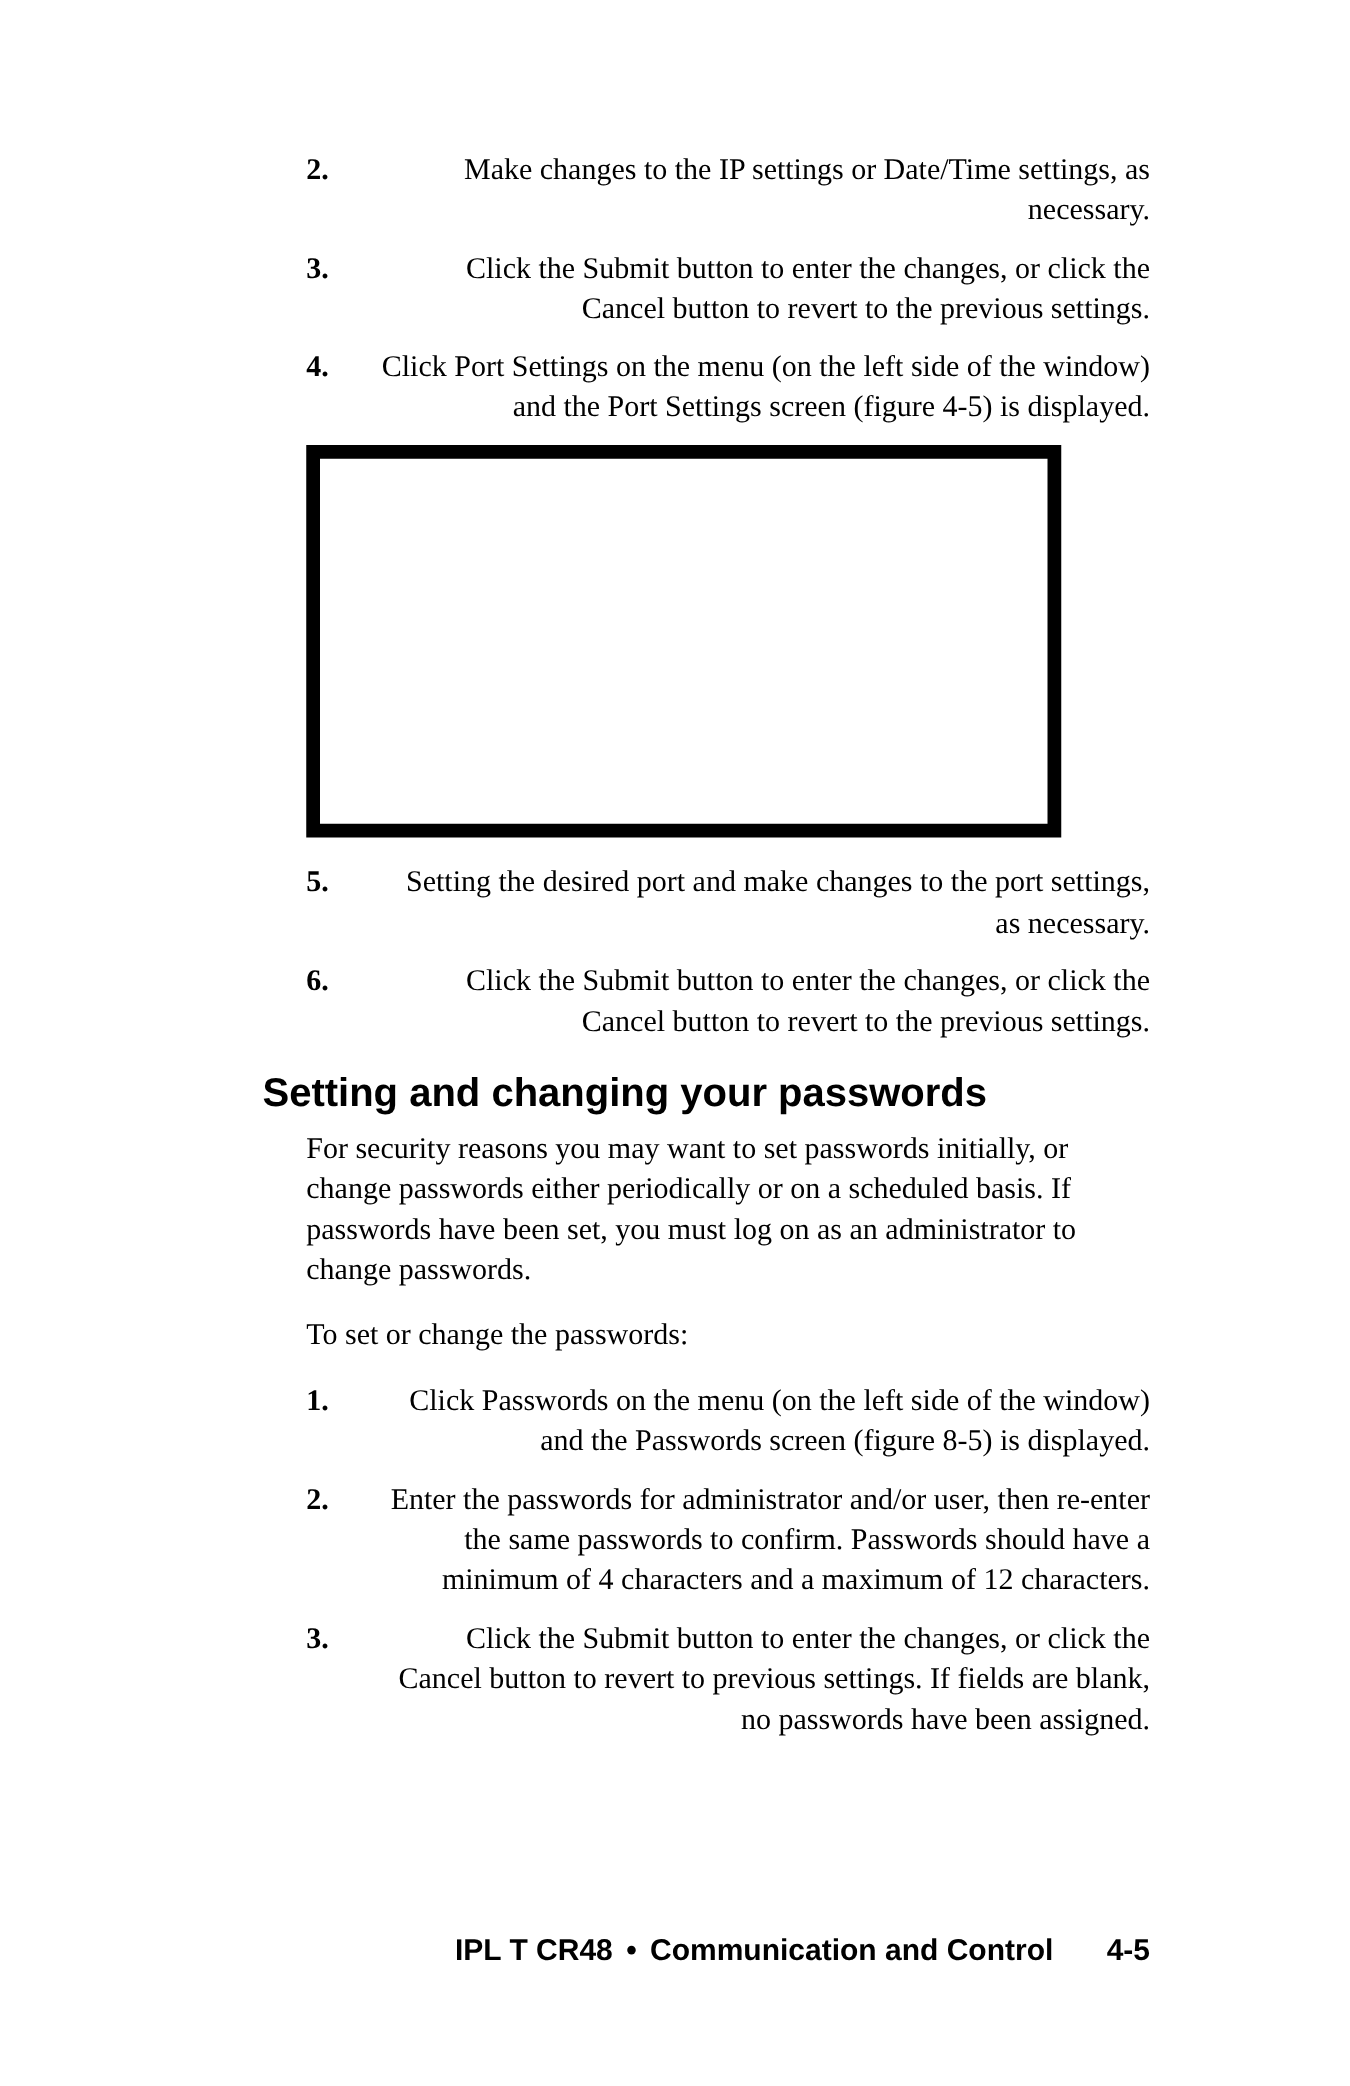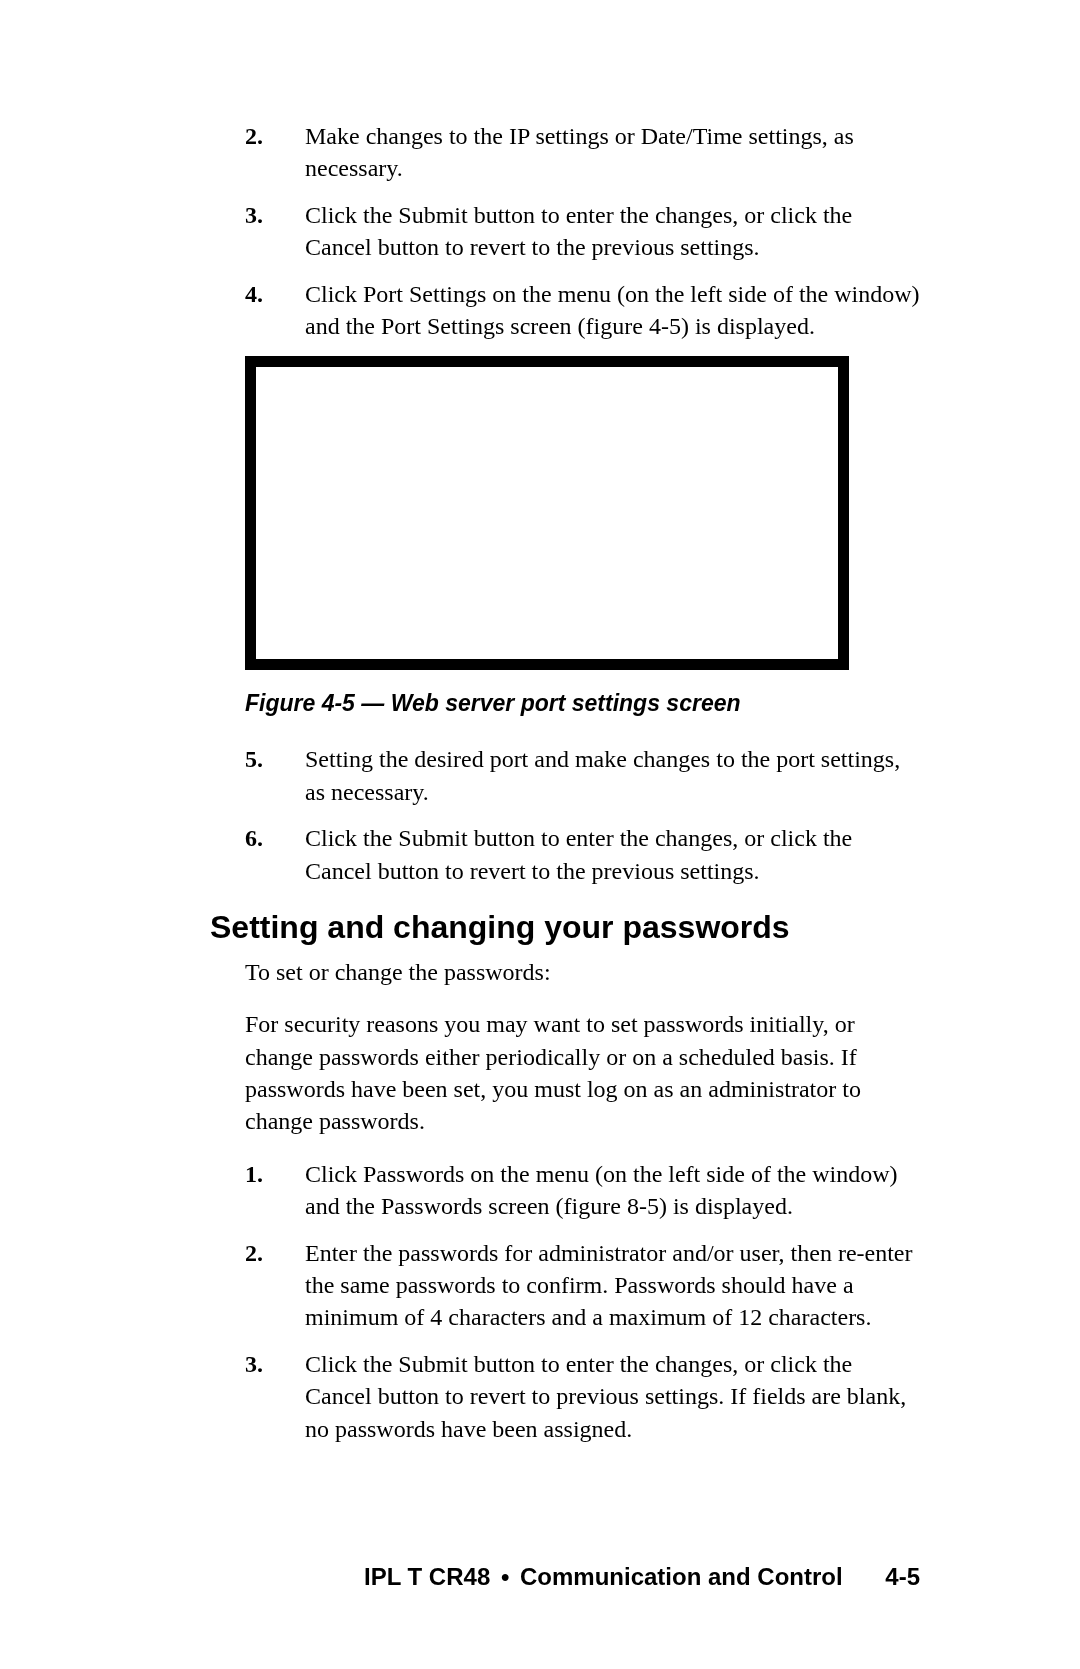--- a/index.html
+++ b/index.html
@@ -26,20 +26,21 @@
     font-size: 24px;
     line-height: 1.35;
   }
   .num-marker {
     font-weight: bold;
     width: 60px;
     flex-shrink: 0;
   }
   .num-text {
     flex: 1;
+    text-align: right;
   }
   .figure-box {
     width: 604px;
     height: 314px;
     border: 11px solid #000000;
     background: #ffffff;
     margin: 2px 0 20px 0;
     box-sizing: border-box;
   }
   .figure-caption {
@@ -55,21 +56,21 @@
     font-size: 32px;
     margin: 22px 0 10px -35px;
   }
   .body-para {
     font-size: 24px;
     line-height: 1.35;
     margin: 0 0 20px 0;
   }
   .footer {
     position: absolute;
-    bottom: 78px;
+    bottom: 94px;
     right: 160px;
     font-family: Arial, Helvetica, sans-serif;
     font-weight: bold;
     font-size: 24px;
   }
   .footer .dot {
     margin: 0 4px;
   }
   .footer .page-num {
     margin-left: 36px;
@@ -90,38 +91,37 @@
       <span class="num-text">Click the Submit button to enter the changes, or click the Cancel button to revert to the previous settings.</span>
     </div>
     <div class="num-item">
       <span class="num-marker">4.</span>
       <span class="num-text">Click Port Settings on the menu (on the left side of the window) and the Port Settings screen (figure 4-5) is displayed.</span>
     </div>
   </div>
 
   <div class="figure-box"></div>
 
-  <div class="figure-caption">Figure 4-5 — Web server port settings screen</div>
 
   <div class="numbered-list">
     <div class="num-item">
       <span class="num-marker">5.</span>
       <span class="num-text">Setting the desired port and make changes to the port settings, as necessary.</span>
     </div>
     <div class="num-item">
       <span class="num-marker">6.</span>
       <span class="num-text">Click the Submit button to enter the changes, or click the Cancel button to revert to the previous settings.</span>
     </div>
   </div>
 
   <div class="section-heading">Setting and changing your passwords</div>
 
+  <div class="body-para">For security reasons you may want to set passwords initially, or change passwords either periodically or on a scheduled basis.  If passwords have been set, you must log on as an administrator to change passwords.</div>
+
   <div class="body-para">To set or change the passwords:</div>
-
-  <div class="body-para">For security reasons you may want to set passwords initially, or change passwords either periodically or on a scheduled basis.  If passwords have been set, you must log on as an administrator to change passwords.</div>
 
   <div class="numbered-list">
     <div class="num-item">
       <span class="num-marker">1.</span>
       <span class="num-text">Click Passwords on the menu (on the left side of the window) and the Passwords screen (figure 8-5) is displayed.</span>
     </div>
     <div class="num-item">
       <span class="num-marker">2.</span>
       <span class="num-text">Enter the passwords for administrator and/or user, then re-enter the same passwords to confirm.  Passwords should have a minimum of 4 characters and a maximum of 12 characters.</span>
     </div>

